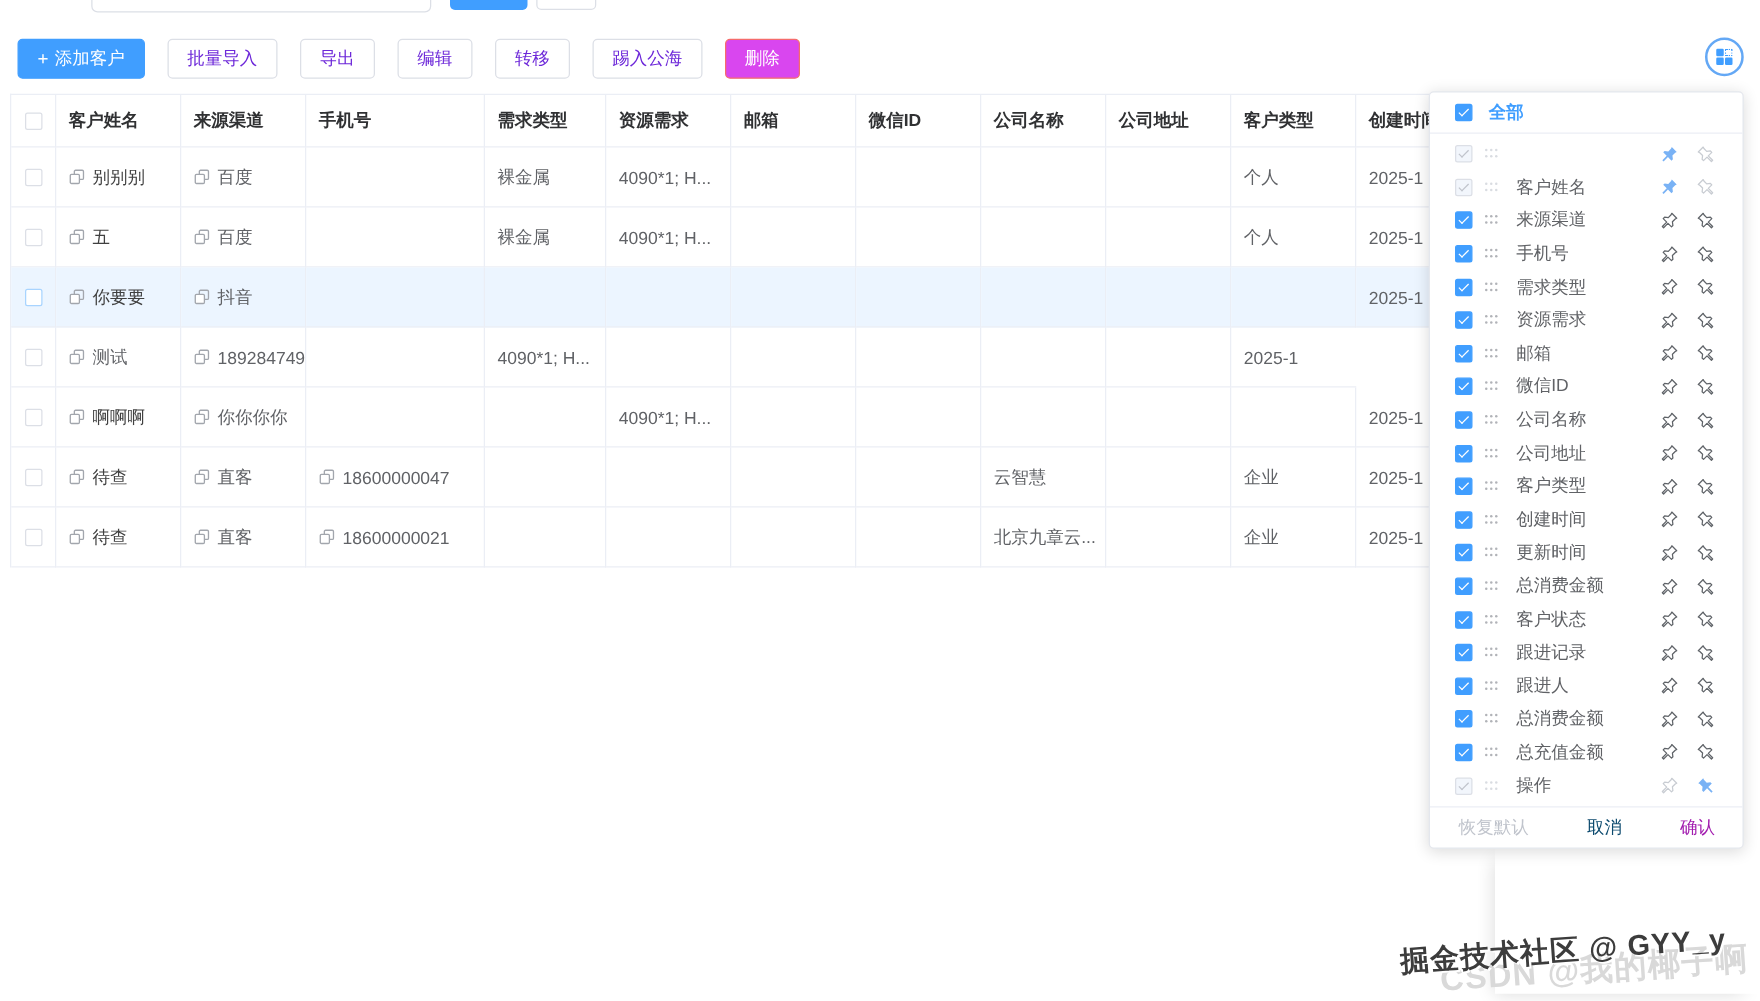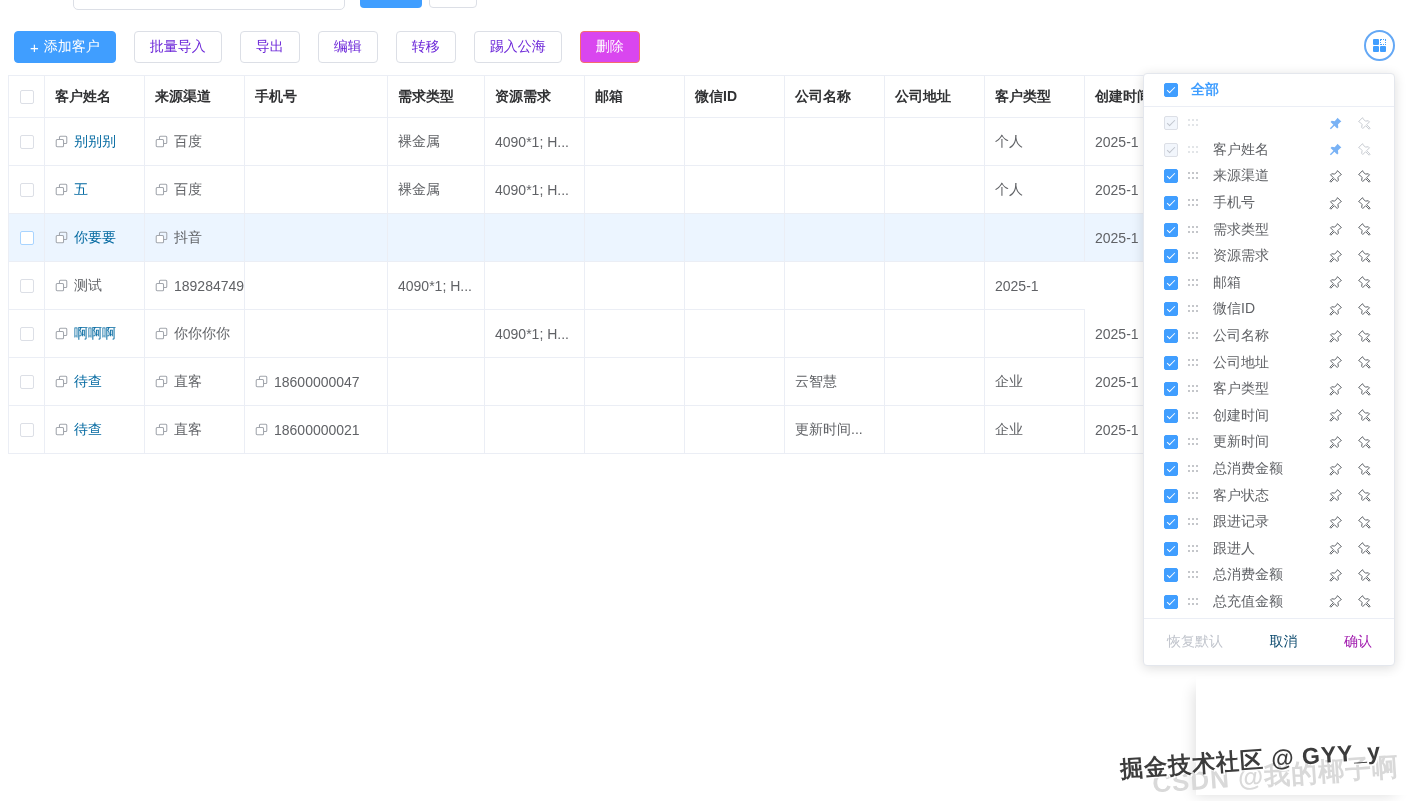--- a/index.html
+++ b/index.html
@@ -29,21 +29,21 @@
   
   .table { position:absolute; left:8px; top:75px; width:1188px; border:1px solid #ebeef5; border-bottom:none; background:#fff; }
   .tr { display:grid; grid-template-columns:36px 100px 100px 143px 97px 100px 100px 100px 100px 100px 100px 110px; }
   .td, .th { border-right:1px solid #ebeef5; border-bottom:1px solid #ebeef5; display:flex; align-items:center;
     padding:0 10px; overflow:hidden; white-space:nowrap; background:transparent; }
   .td:last-child, .th:last-child { border-right:none; }
   .th { height:42px; color:#303133; font-weight:700; }
   .td { height:48px; gap:6px; }
   .tr.hl .td { background:#ecf5ff; }
   .cell-check { justify-content:center; padding:0; }
-  .link { color:#0369a1; cursor:pointer;text-align:right; }
+  .link { color:#404040; cursor:pointer;text-align:right; }
   .copy-ico { flex:none; display:inline-flex; cursor:pointer; }
 
   .checkbox { width:14px; height:14px; border:1px solid #dcdfe6; border-radius:2px; background:#fff; position:relative; flex:none; cursor:pointer; }
   .checkbox.checked { background:#409eff; border-color:#409eff; }
   .checkbox.checked::after { content:""; position:absolute; left:4px; top:1px; width:3px; height:7px;
     border:solid #fff; border-width:0 1.5px 1.5px 0; transform:rotate(45deg); }
   .checkbox.dis { background:#f2f6fc; border-color:#dcdfe6; cursor:not-allowed; }
   .checkbox.dis::after { border-color:#c0c4cc; }
   .checkbox.hlb { border-color:#a8d4ff; }
 
@@ -56,21 +56,21 @@
   .panel-items { padding:3px 0; }
   .p-item { height:26.6px; display:flex; align-items:center; padding:0 22px 0 20px; gap:0; }
   .p-item .checkbox { margin-right:10px; }
   .dots { position:relative; width:11px; height:8px; margin-right:14px; flex:none; }
   .dots::before { content:""; position:absolute; left:0; top:0; width:2px; height:2px; border-radius:50%;
     background:#b1b3b8; box-shadow:4px 0 0 #b1b3b8,8px 0 0 #b1b3b8,0 5px 0 #b1b3b8,4px 5px 0 #b1b3b8,8px 5px 0 #b1b3b8; }
   .p-item.dis .dots::before { background:#d9dce1; box-shadow:4px 0 0 #d9dce1,8px 0 0 #d9dce1,0 5px 0 #d9dce1,4px 5px 0 #d9dce1,8px 5px 0 #d9dce1; }
   .p-label { flex:1; color:#606266; }
   .pin { width:15px; height:15px; flex:none; display:inline-flex; cursor:pointer; }
   .pin + .pin { margin-left:14px; }
-  .panel-foot { height:47px; border-top:1px solid #ebeef5; display:flex; align-items:center; justify-content:space-between; padding:0 22px 0 23px;text-align:right; }
+  .panel-foot { height:33px; border-top:1px solid #ebeef5; display:flex; align-items:center; justify-content:space-between; padding:0 22px 0 23px;text-align:right; }
   .pf-reset { color:#c0c4cc; cursor:pointer; }
   .pf-cancel { color:#0c4a6e; cursor:pointer; }
   .pf-confirm { color:#a21caf; cursor:pointer; }
 
   
   .sub-box { position:absolute; left:1196px; top:676px; width:212px; height:119px; background:#fff;
     box-shadow:-7px 6px 14px -6px rgba(0,0,0,.14); z-index:5; }
   .wm-light { position:absolute; left:1152px; top:758px; z-index:30; color:#d9d9d9; font-size:26px; font-weight:700;
     transform:rotate(-4deg); white-space:nowrap; letter-spacing:1px; }
   .wm-dark { position:absolute; left:1120px; top:745px; z-index:31; color:#3c3c3c; font-size:23px; font-weight:700;
@@ -384,21 +384,21 @@
               <rect x="1.5" y="5.5" width="9" height="9" rx="1.2" fill="#fff"></rect>
             </svg>
           </span>
           <span class="">18600000021</span>
         </div>
         <div class="td"></div>
         <div class="td"></div>
         <div class="td"></div>
         <div class="td"></div>
         <div class="td">
-          <span class="">更新时间...</span>
+          <span class="">北京九章云...</span>
         </div>
         <div class="td"></div>
         <div class="td">
           <span class="">企业</span>
         </div>
         <div class="td">
           <span class="">2025-1</span>
         </div>
       </div>
     </div>
@@ -689,20 +689,35 @@
           <svg width="15" height="15" viewBox="0 0 24 24">
             <path d="M15.1 2.6 21.4 8.9 19.5 9.9 15.9 13.5 16.5 18.2 14.7 20 10.2 15.5 4.6 21.1 3 19.5 8.6 13.9 4.1 9.4 5.9 7.6 10.6 8.2 14.2 4.5 Z" fill="none" stroke="#5f6368" stroke-width="1.6" stroke-linejoin="round"></path>
           </svg>
         </span>
         <span class="pin">
           <svg width="15" height="15" viewBox="0 0 24 24">
             <path d="M15.1 2.6 21.4 8.9 19.5 9.9 15.9 13.5 16.5 18.2 14.7 20 10.2 15.5 4.6 21.1 3 19.5 8.6 13.9 4.1 9.4 5.9 7.6 10.6 8.2 14.2 4.5 Z" fill="none" stroke="#5f6368" stroke-width="1.6" stroke-linejoin="round" transform="scale(-1,1) translate(-24,0)"></path>
           </svg>
         </span>
       </div>
+      <div class="p-item dis">
+        <span class="checkbox checked dis"></span>
+        <span class="dots"></span>
+        <span class="p-label">操作</span>
+        <span class="pin">
+          <svg width="15" height="15" viewBox="0 0 24 24">
+            <path d="M15.1 2.6 21.4 8.9 19.5 9.9 15.9 13.5 16.5 18.2 14.7 20 10.2 15.5 4.6 21.1 3 19.5 8.6 13.9 4.1 9.4 5.9 7.6 10.6 8.2 14.2 4.5 Z" fill="none" stroke="#c8ccd2" stroke-width="1.6" stroke-linejoin="round"></path>
+          </svg>
+        </span>
+        <span class="pin">
+          <svg width="15" height="15" viewBox="0 0 24 24">
+            <path d="M15.1 2.6 21.4 8.9 19.5 9.9 15.9 13.5 16.5 18.2 14.7 20 10.2 15.5 4.6 21.1 3 19.5 8.6 13.9 4.1 9.4 5.9 7.6 10.6 8.2 14.2 4.5 Z" fill="#79b2f5" transform="scale(-1,1) translate(-24,0)"></path>
+          </svg>
+        </span>
+      </div>
     </div>
   <div class="panel-foot">
     <span class="pf-reset">恢复默认</span>
     <span class="pf-cancel">取消</span>
     <span class="pf-confirm">确认</span>
   </div>
 </div>
 
 <div class="sub-box"></div>
 

